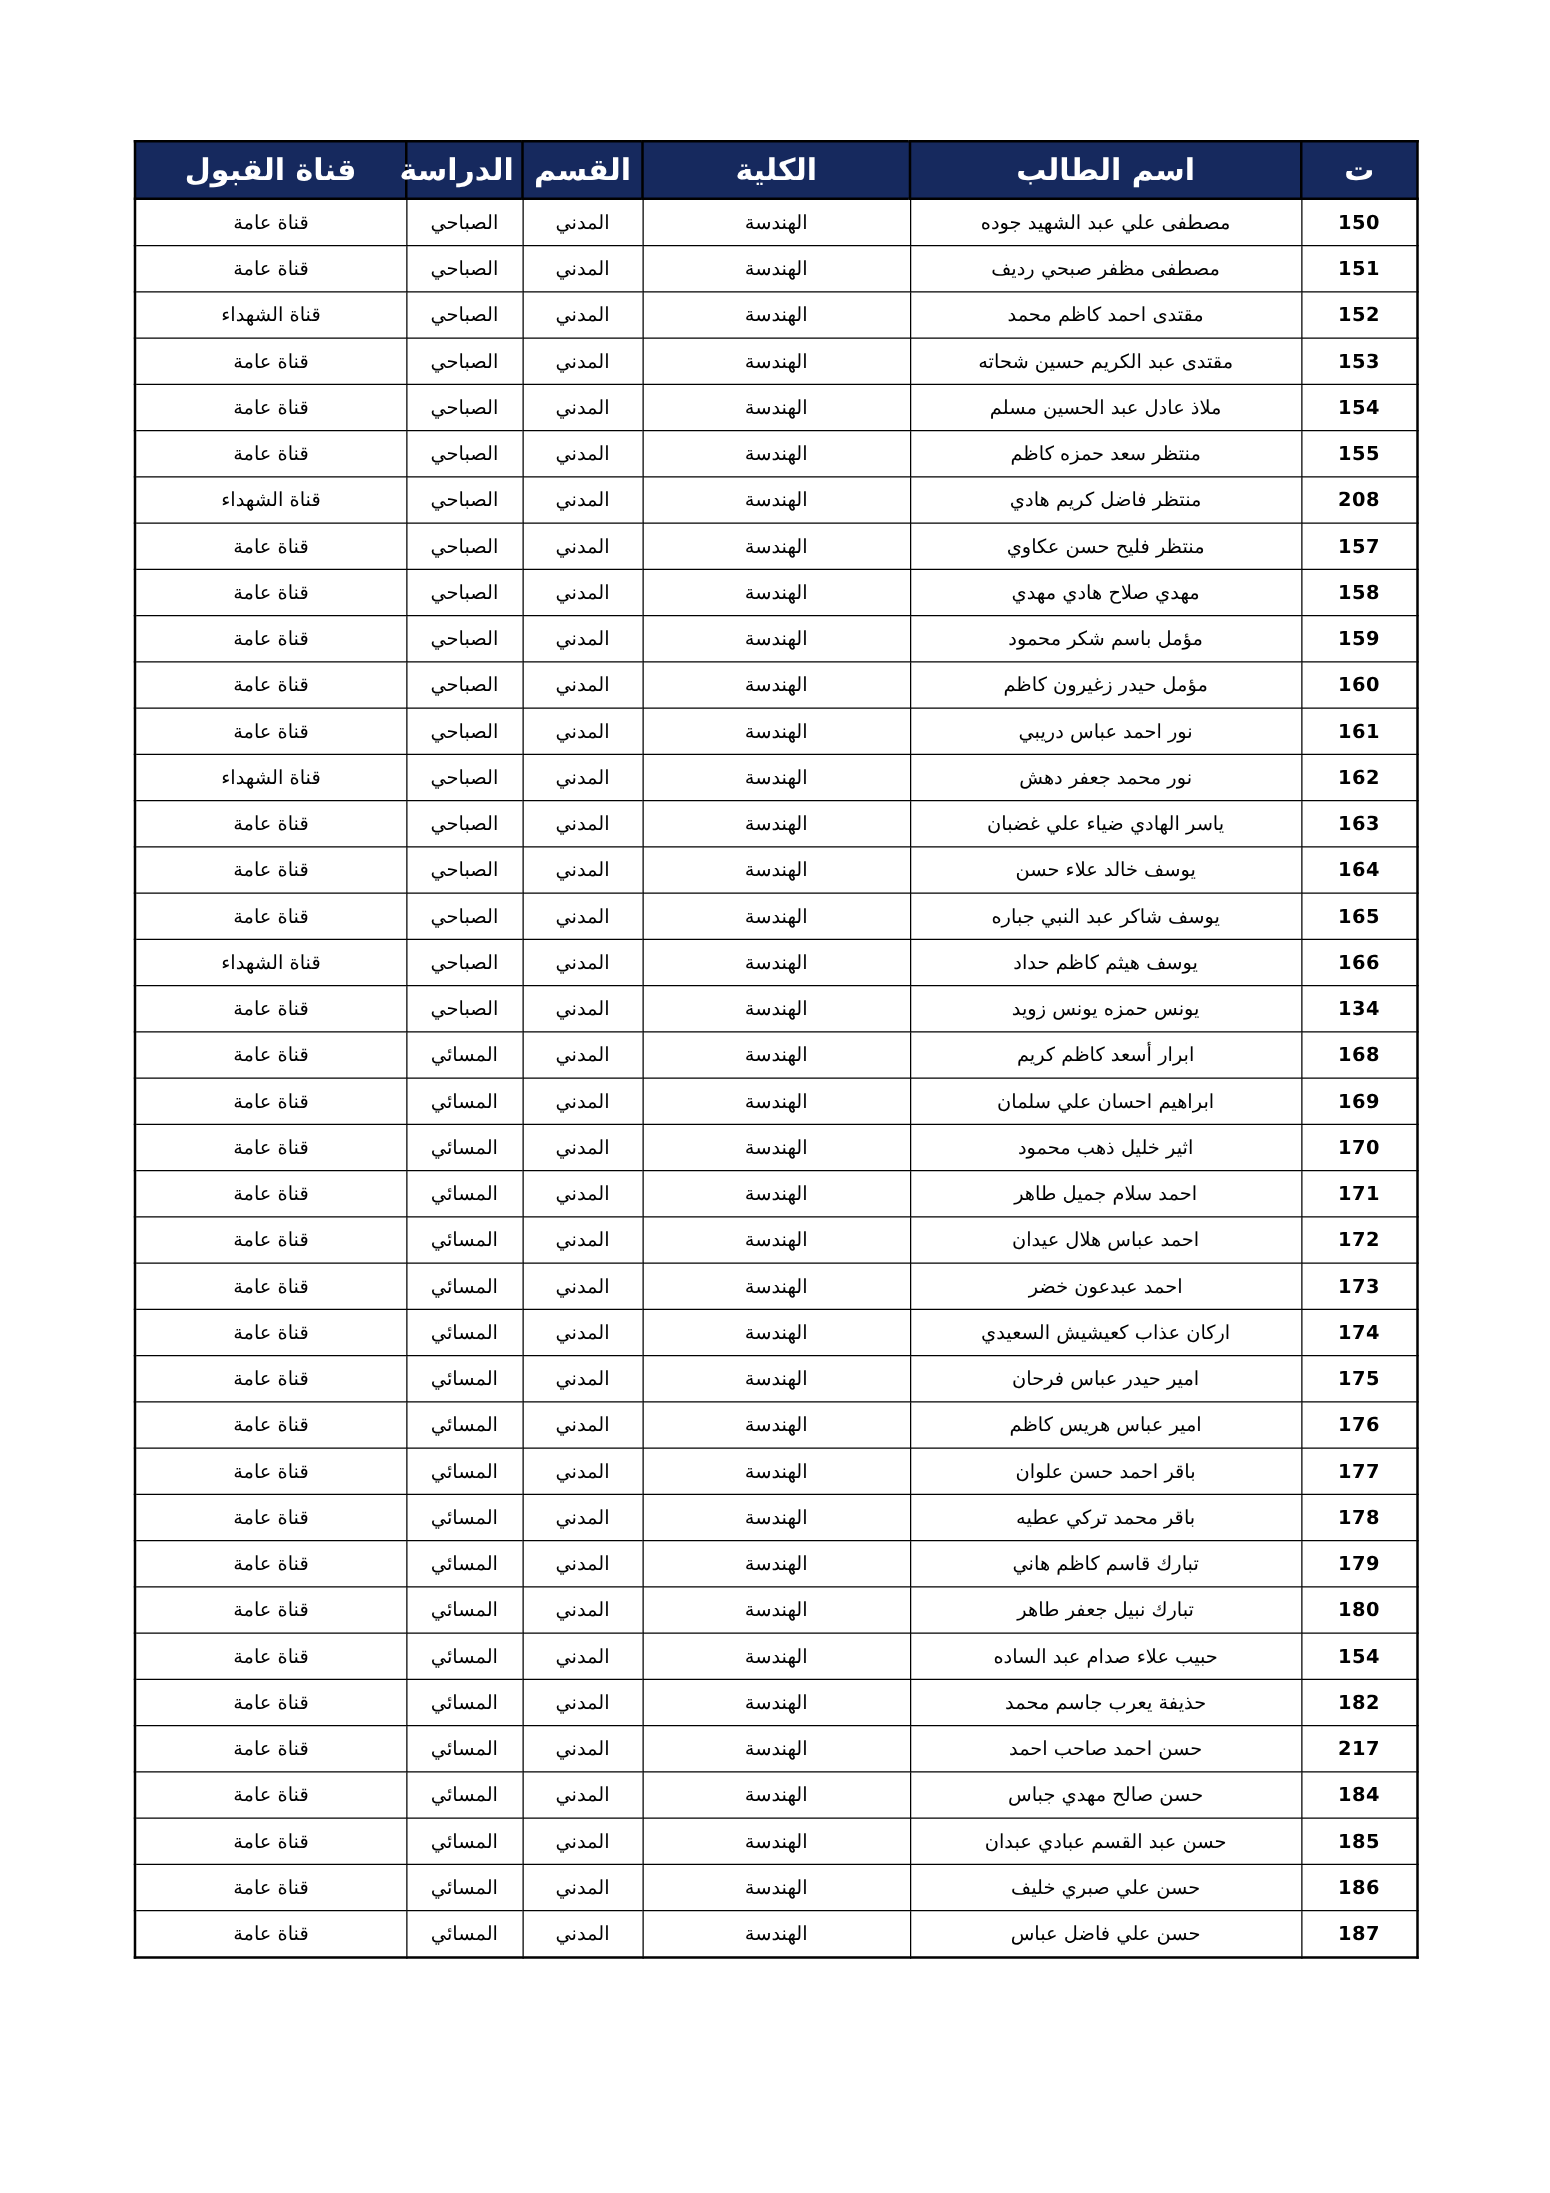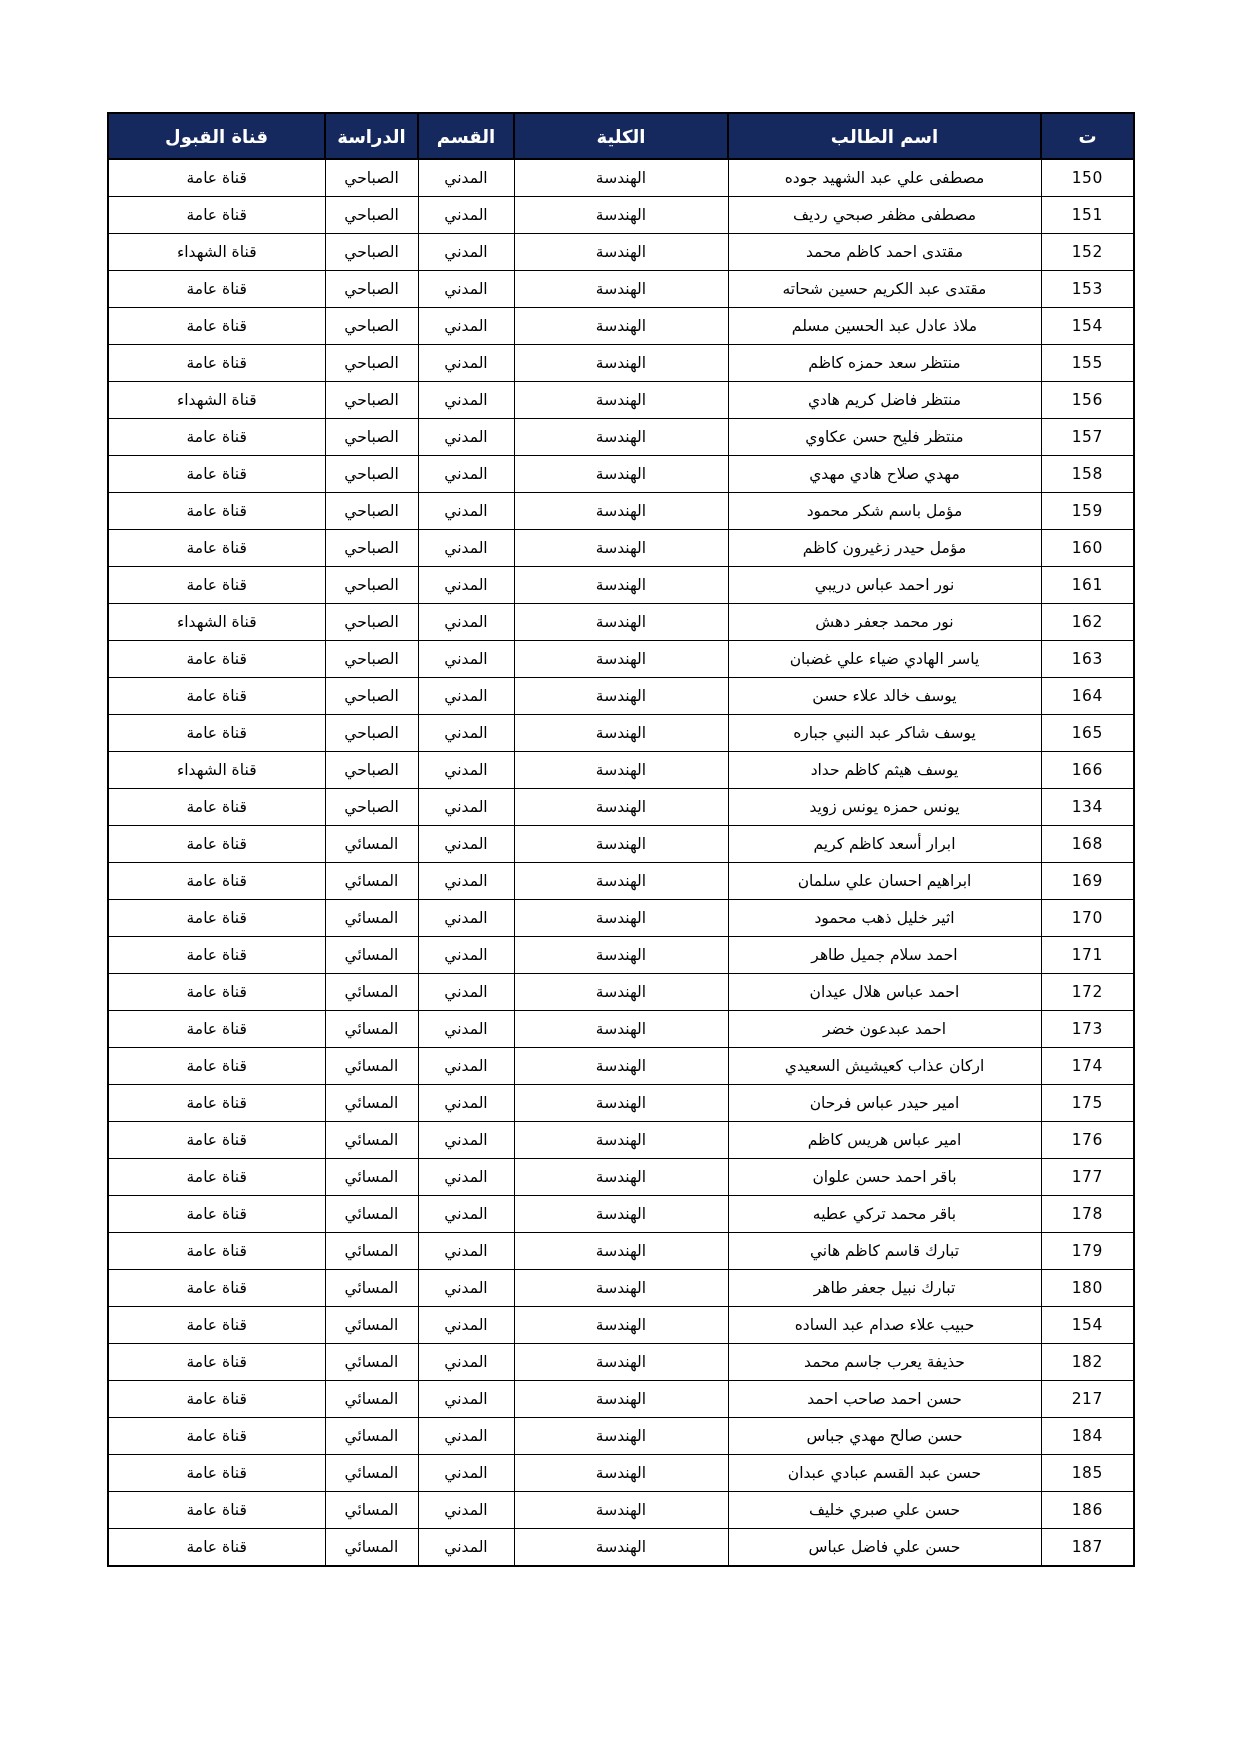--- a/index.html
+++ b/index.html
@@ -21,21 +21,21 @@
     left: 107px;
     width: 1026px;
     border-collapse: collapse;
     direction: rtl;
     table-layout: fixed;
     border: 2.5px solid #000000;
   }
   table.roster th {
     background: #16295E;
     color: #ffffff;
-    font-size: 18px;
+    font-size: 24px;
     font-weight: bold;
     height: 44px;
     border: 2px solid #000000;
     text-align: center;
     vertical-align: middle;
     padding: 0 6px;
   }
   table.roster td {
     background: #ffffff;
     color: #000000;
@@ -44,20 +44,21 @@
     border: 1.8px solid #000000;
     text-align: center;
     vertical-align: middle;
     padding: 0 6px;
     white-space: nowrap;
     overflow: hidden;
   }
   td.num {
     font-size: 16px;
     letter-spacing: 0.5px;
+    font-weight: bold;
   }
 </style>
 </head>
 <body>
 
 <div class="page">
   <table class="roster">
     <colgroup>
       <col style="width:93px">
       <col style="width:313px">
@@ -125,21 +126,21 @@
   <tr>
     <td class="num">155</td>
     <td>منتظر سعد حمزه كاظم</td>
     <td>الهندسة</td>
     <td>المدني</td>
     <td>الصباحي</td>
     <td>قناة عامة</td>
   </tr>
 
   <tr>
-    <td class="num">156</td>
+    <td class="num">208</td>
     <td>منتظر فاضل كريم هادي</td>
     <td>الهندسة</td>
     <td>المدني</td>
     <td>الصباحي</td>
     <td>قناة الشهداء</td>
   </tr>
 
   <tr>
     <td class="num">157</td>
     <td>منتظر فليح حسن عكاوي</td>

